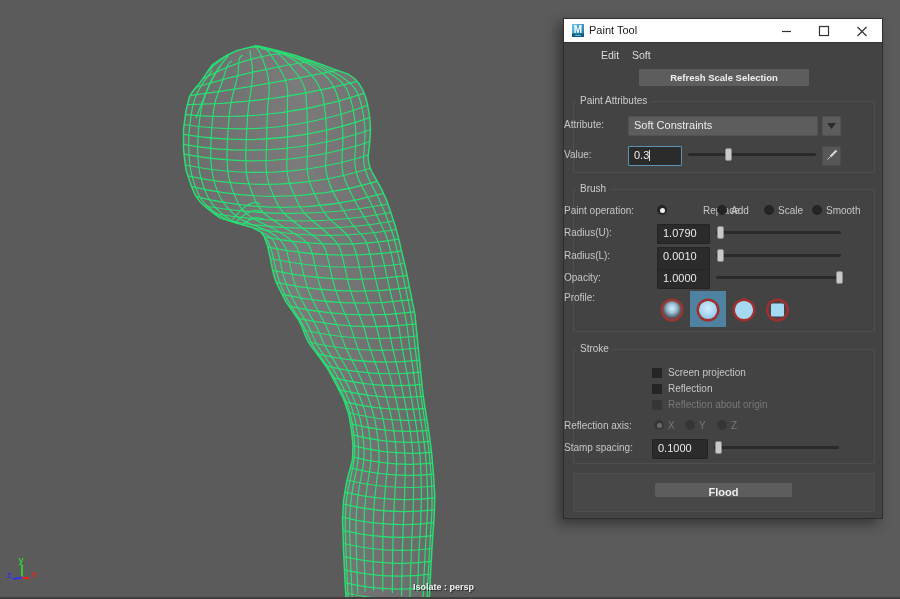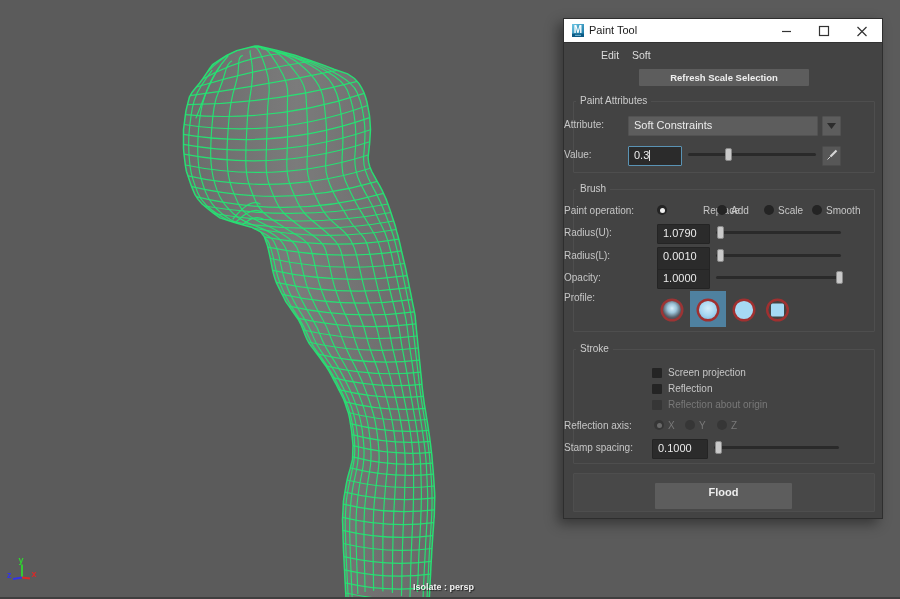--- a/index.html
+++ b/index.html
@@ -257,14 +257,14 @@
   <div class="radio dis" style="left:153px; top:401px;"></div>
     <div class="rlabel dis-t" style="left:167px; top:401px;">Z</div>
   <div class="lbl" style="left:0px; top:423px; width:83px;">Stamp spacing:</div>
   <div class="field" style="left:88px; top:420px; width:56px; height:17px;">0.1000</div>
   <div class="slider" style="left:150px; top:421px; width:125px;">
       <div class="track"></div>
       <div class="handle" style="left:1px"></div>
     </div>
 
   <div class="grp" style="top:454px; height:39px; background:#484848;"></div>
-  <div class="btn" style="left:91px; top:464px; width:137px; height:26px; line-height:19px; font-size:11px;">Flood</div>
+  <div class="btn" style="left:91px; top:464px; width:137px; height:14px; line-height:19px; font-size:11px;">Flood</div>
 </div>
 
 </body></html>

